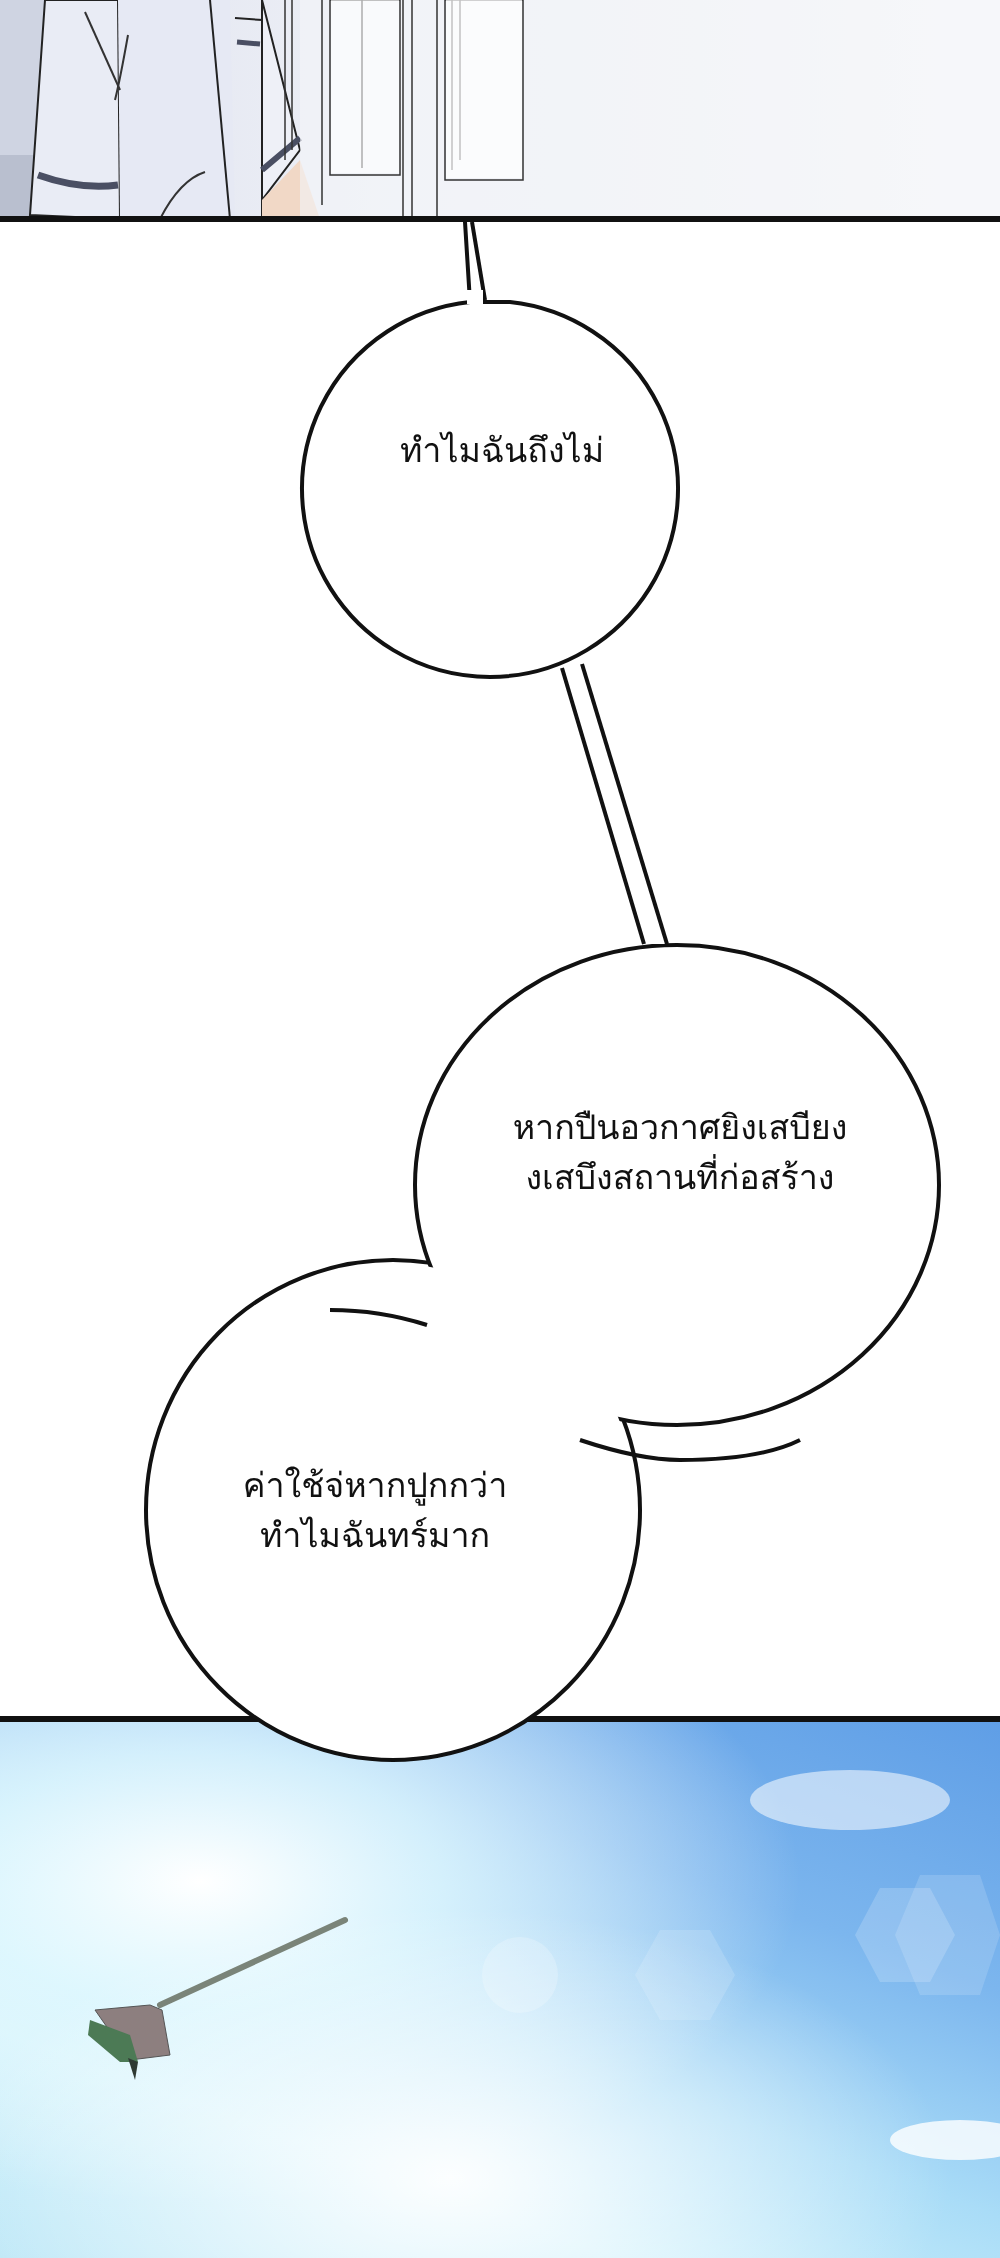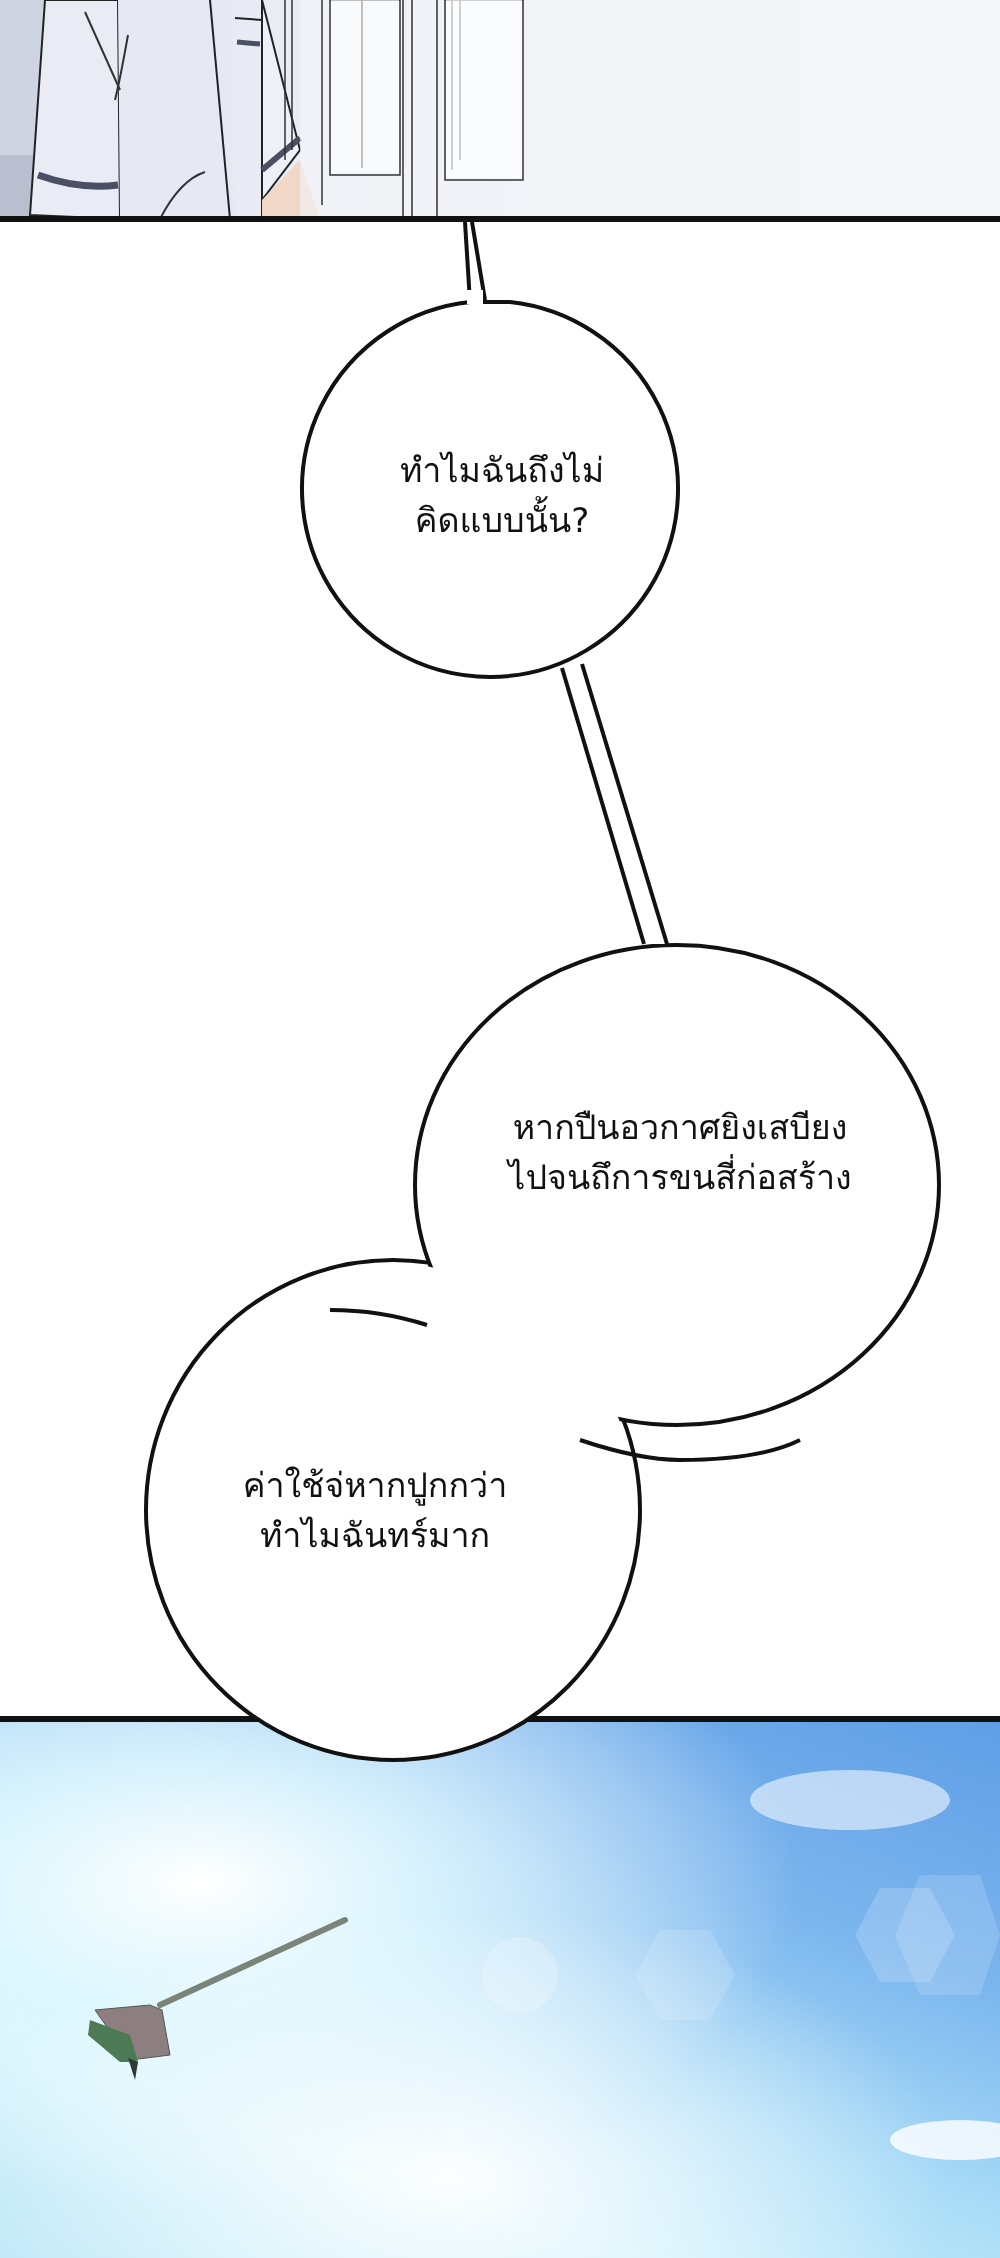--- a/index.html
+++ b/index.html
@@ -112,26 +112,25 @@
 
   <path d="M465 222 L470 302" stroke="#111" stroke-width="4" fill="none"></path>
   <path d="M472 222 L485 300" stroke="#111" stroke-width="4" fill="none"></path>
   <rect x="467" y="290" width="16" height="14" fill="#ffffff"></rect>
 
   <polygon points="563,668 580,668 665,944 642,944" fill="#ffffff" stroke="none"></polygon>
   <line x1="562" y1="668" x2="644" y2="944" stroke="#111" stroke-width="4"></line>
   <line x1="582" y1="664" x2="667" y2="944" stroke="#111" stroke-width="4"></line>
 </svg>
 
-<div class="bubble-text" style="left:322px; top:445px; width:360px;">
+<div class="bubble-text" style="left:322px; top:425px; width:360px;">
   <div>ทำไมฉันถึงไม่</div>
-  <div>คิดแบบนั้น?</div>
 </div>
 
 <div class="bubble-text" style="left:420px; top:1102px; width:520px;">
   <div>หากปืนอวกาศยิงเสบียง</div>
-  <div>ไปจนถึการขนสี่ก่อสร้าง</div>
+  <div>งเสบึงสถานที่ก่อสร้าง</div>
 </div>
 
 <div class="bubble-text" style="left:155px; top:1460px; width:440px;">
   <div>ค่าใช้จ่หากปูกกว่า</div>
   <div>ทำไมฉันทร์มาก</div>
 </div>
 
 </body></html>

